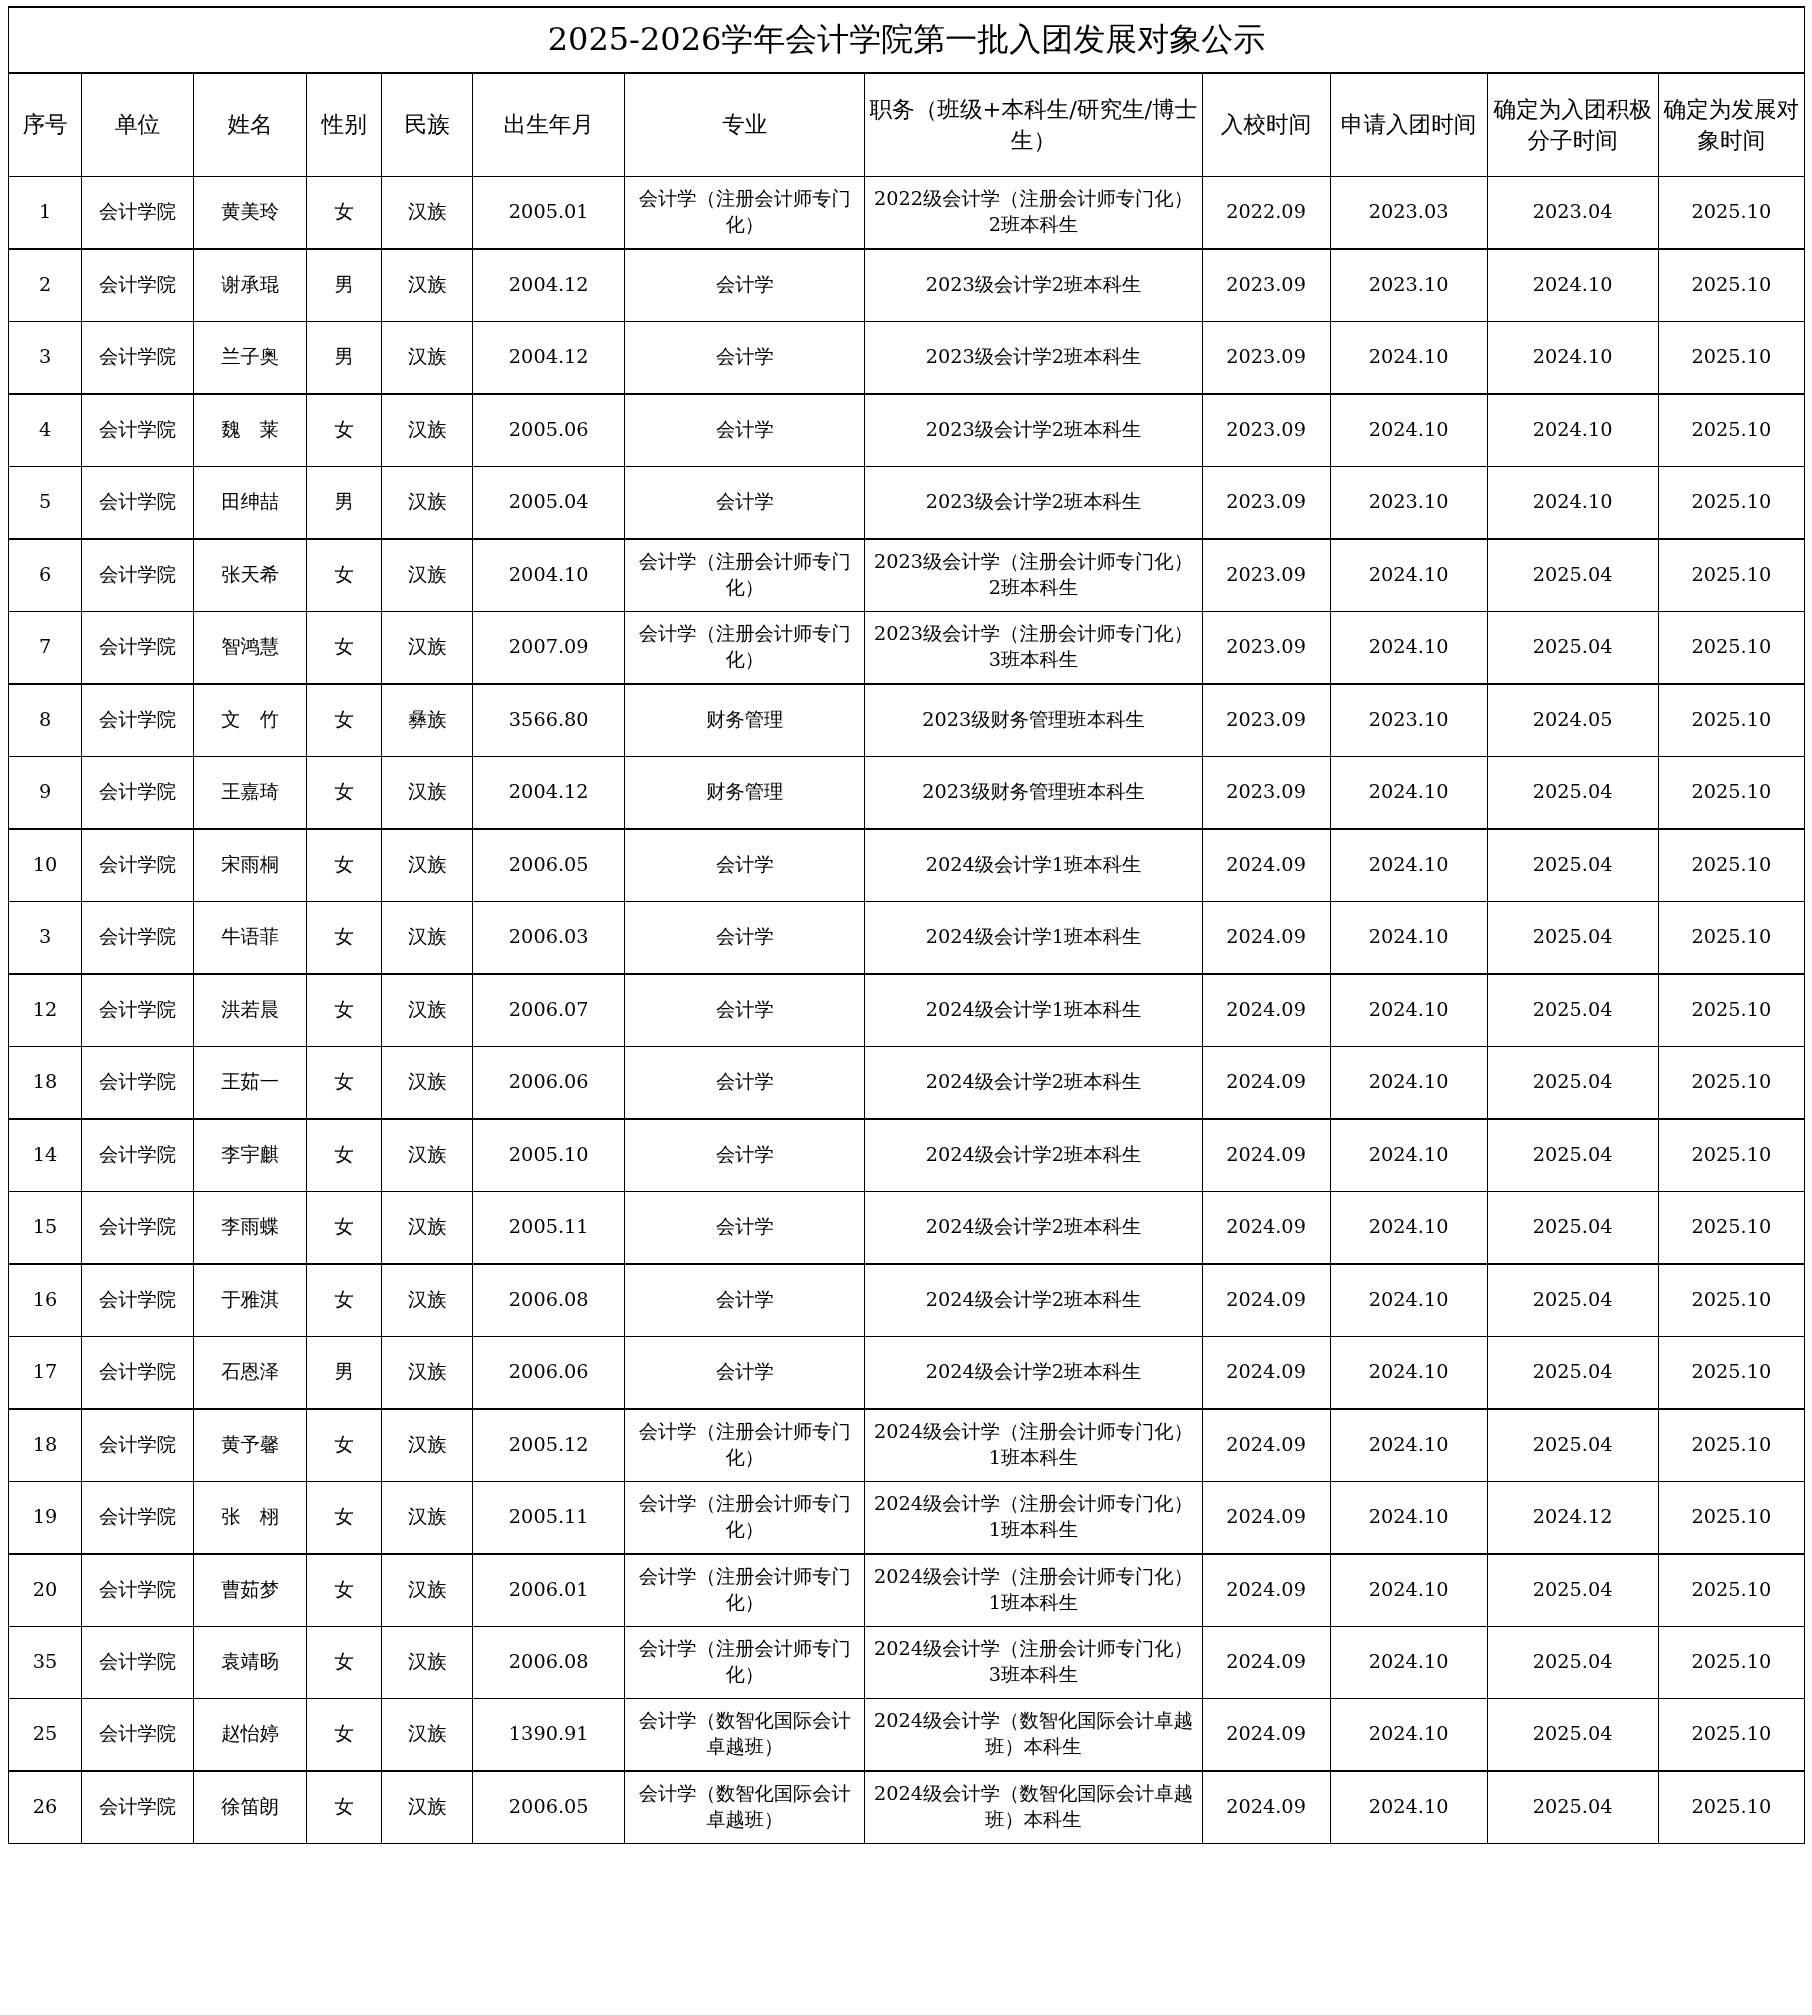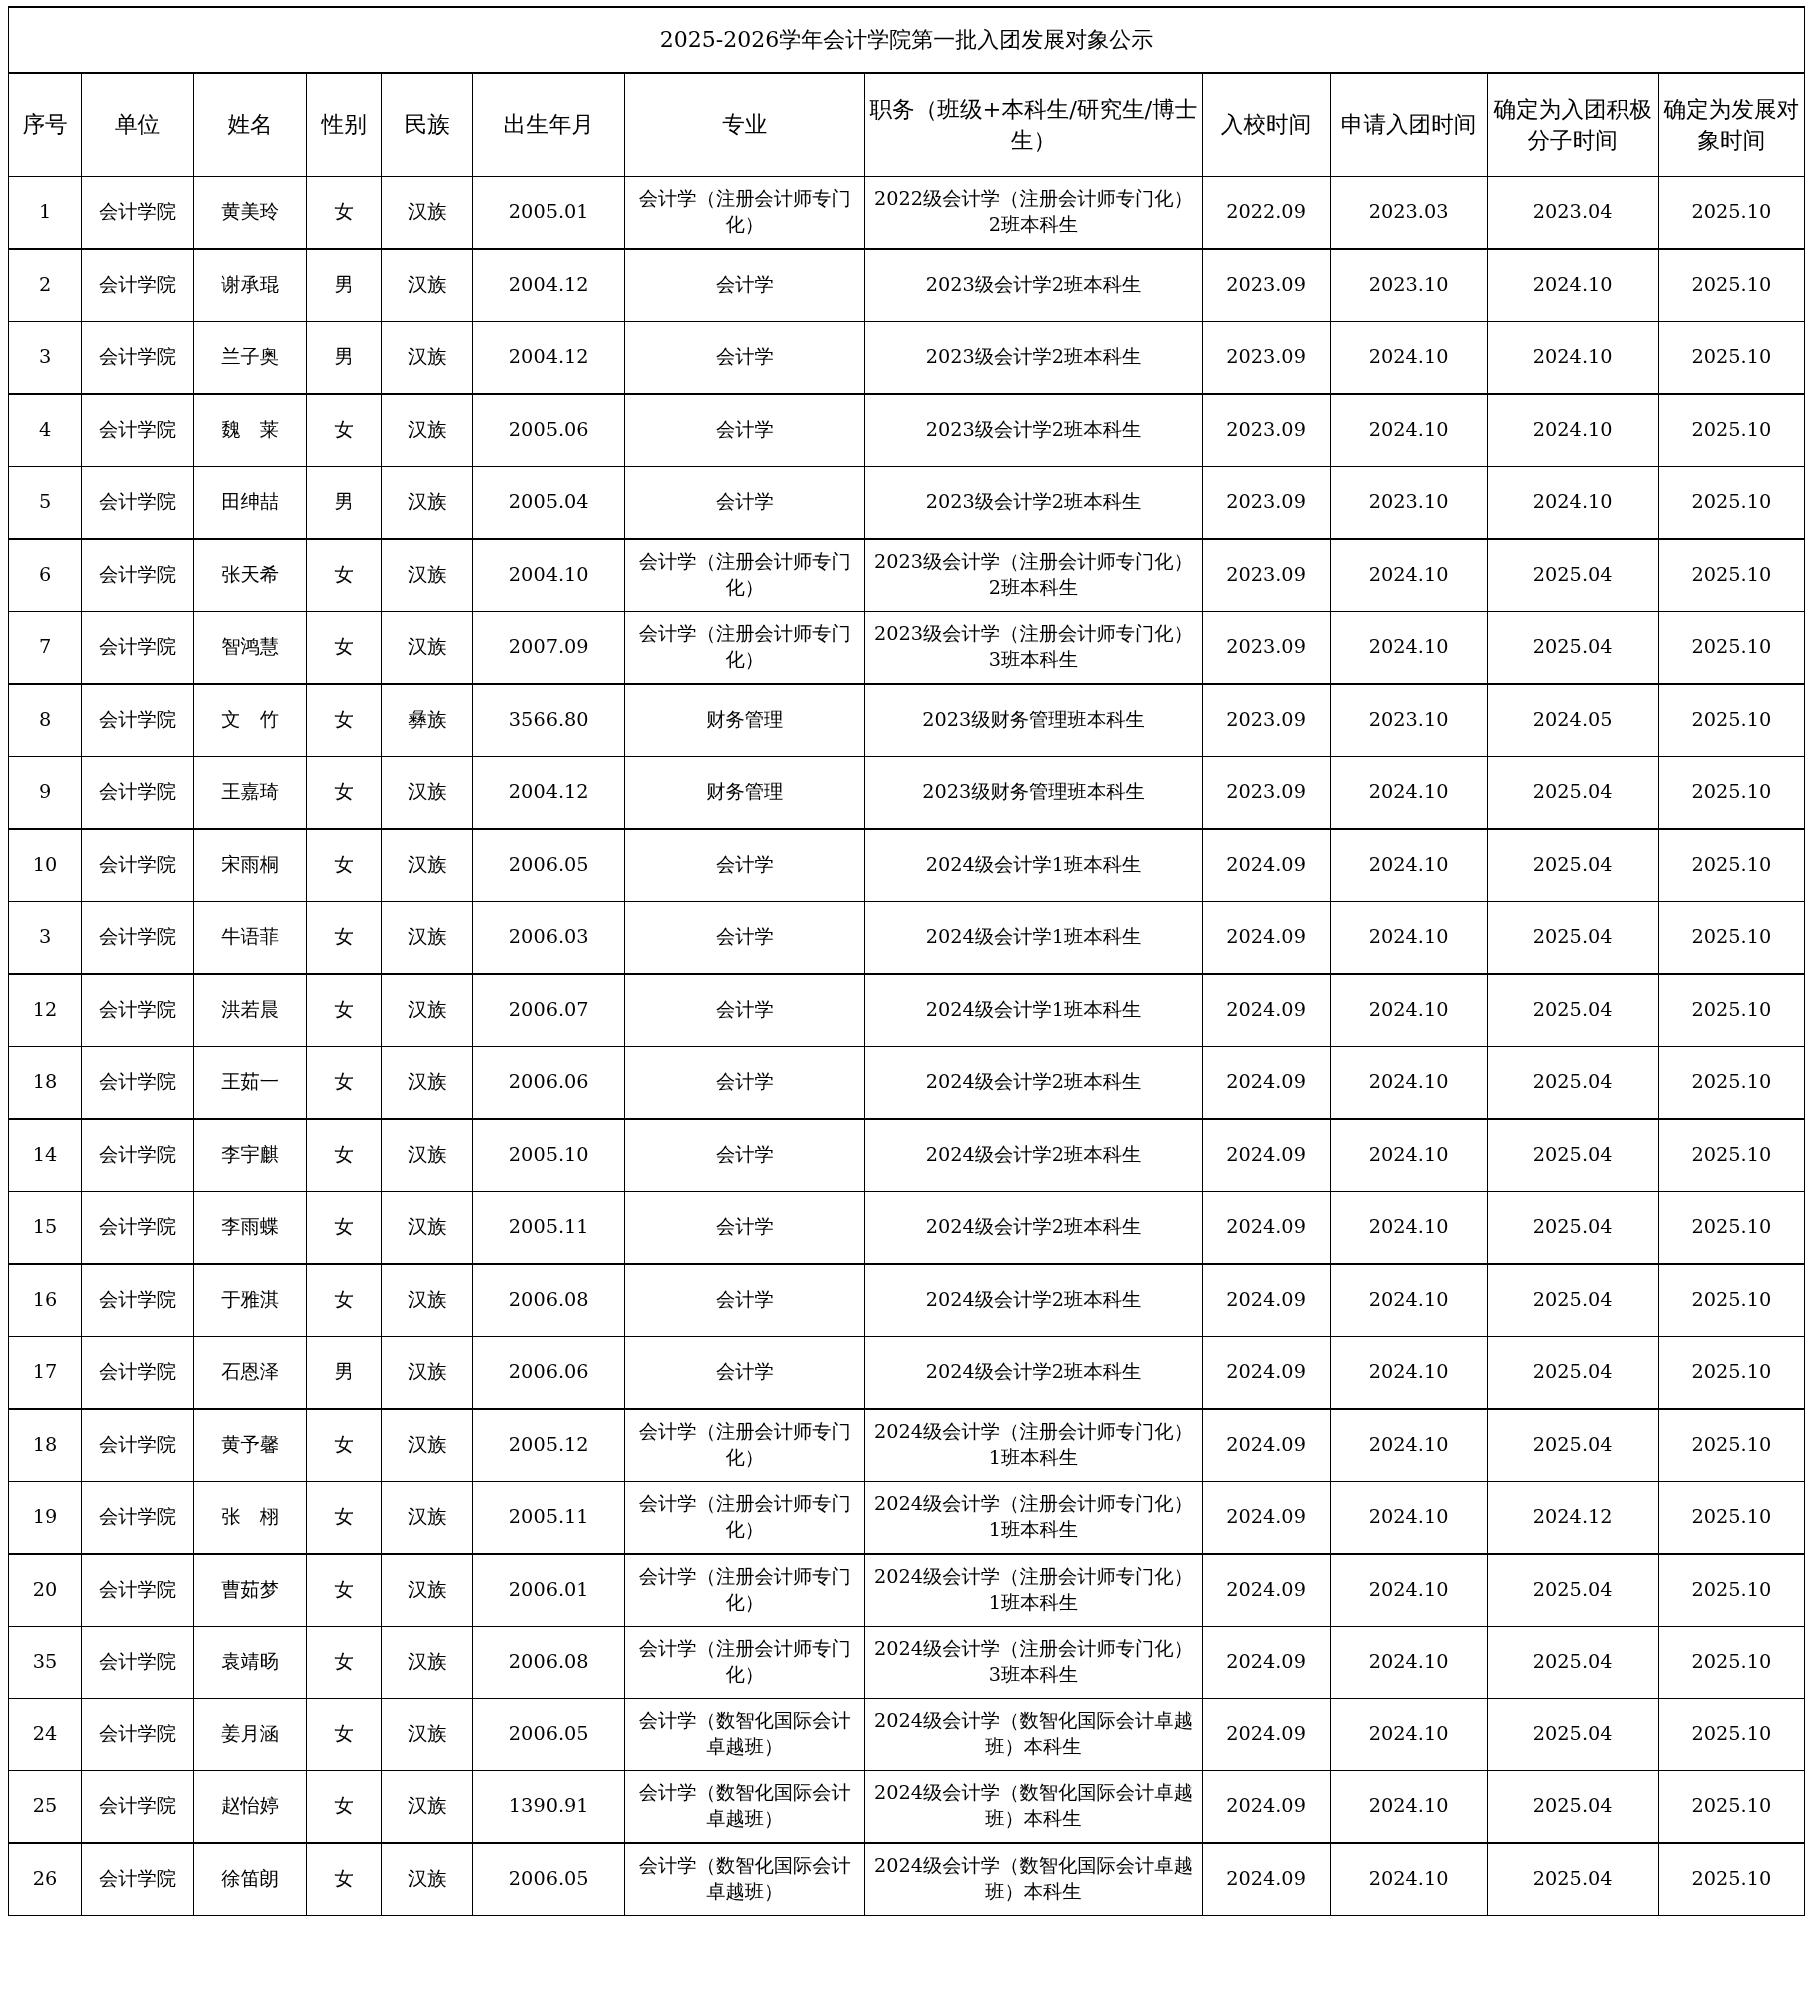--- a/index.html
+++ b/index.html
@@ -2,21 +2,21 @@
 <html style="font-size:6.4px"><head>
 <meta charset="utf-8">
 <style>
   html, body { margin:0; padding:0; background:#ffffff; }
   body { width:1812px; height:2637px; position:relative; overflow:hidden;
          font-family:"DejaVu Serif","Liberation Serif",serif; color:#000; }
   .sheet { position:absolute; left:8px; top:5.6px; width:1797px; }
   table.grid { border-collapse:collapse; table-layout:fixed; width:1797px; }
   table.grid td, table.grid th { border:1.2px solid #000; text-align:center; vertical-align:middle;
          padding:0 4px; font-weight:normal; line-height:1.35; word-break:break-all; }
-  .title-cell { height:64px; font-size:22px; border-bottom:2.4px solid #000 !important; border-top:2.4px solid #000 !important; }
+  .title-cell { height:64px; font-size:32px; border-bottom:2.4px solid #000 !important; border-top:2.4px solid #000 !important; }
   .hdr th { height:102px; font-size:22.6px; font-weight:bold; border-bottom:2.4px solid #000; }
   .row td { height:71px; font-size:19.3px; }
   .row.thick td { border-bottom:2px solid #000; }
 </style>
 </head>
 <body>
 
 <div class="sheet">
   <table class="grid">
     <colgroup>
@@ -340,34 +340,20 @@
           <td>女</td>
           <td>汉族</td>
           <td>2006.08</td>
           <td>会计学（注册会计师专门化）</td>
           <td>2024级会计学（注册会计师专门化）3班本科生</td>
           <td>2024.09</td>
           <td>2024.10</td>
           <td>2025.04</td>
           <td>2025.10</td>
         </tr>
-        <tr class="row">
-          <td>24</td>
-          <td>会计学院</td>
-          <td>姜月涵</td>
-          <td>女</td>
-          <td>汉族</td>
-          <td>2006.05</td>
-          <td>会计学（数智化国际会计卓越班）</td>
-          <td>2024级会计学（数智化国际会计卓越班）本科生</td>
-          <td>2024.09</td>
-          <td>2024.10</td>
-          <td>2025.04</td>
-          <td>2025.10</td>
-        </tr>
         <tr class="row thick">
           <td>25</td>
           <td>会计学院</td>
           <td>赵怡婷</td>
           <td>女</td>
           <td>汉族</td>
           <td>1390.91</td>
           <td>会计学（数智化国际会计卓越班）</td>
           <td>2024级会计学（数智化国际会计卓越班）本科生</td>
           <td>2024.09</td>

